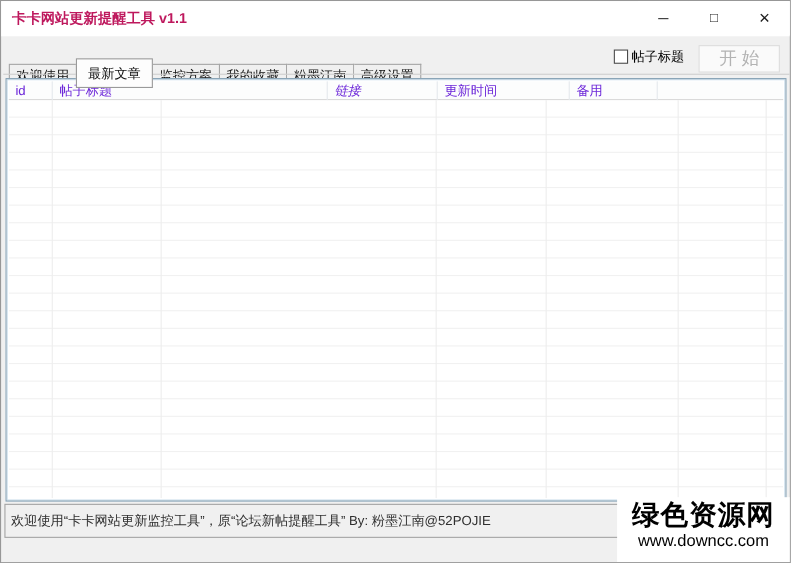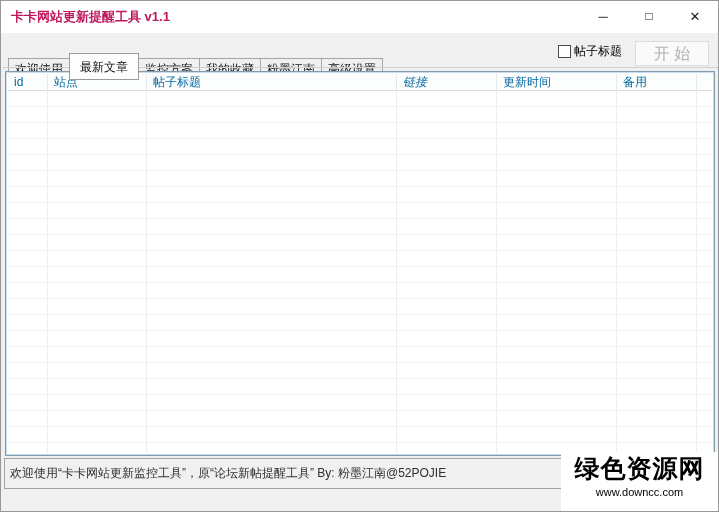--- a/index.html
+++ b/index.html
@@ -31,36 +31,36 @@
   .tab:first-child{border-left:1px solid #a5a5a5;}
   .tab.selected{height:27px;line-height:26px;padding:0 10px;background:#fdfdfd;
     border:1px solid #9a9a9a;position:relative;z-index:2;margin-left:-1px;}
   .tab-page-line{position:absolute;left:2px;top:66px;width:715px;height:0;
     border-top:1px solid #cfcfcf;}
   
   .listview{position:absolute;left:4px;top:70px;width:710px;height:385px;
     background:#ffffff;border:1px solid #7f9cb0;box-shadow:inset 0 0 0 1px #c8dcea;}
   .lv-header{position:absolute;left:2px;top:2px;right:2px;height:17px;display:flex;
     background:#fcfdfd;border-bottom:1px solid #dadada;}
-  .lv-header-cell{height:17px;line-height:16px;font-size:12px;color:#0369a1;
+  .lv-header-cell{height:17px;line-height:16px;font-size:12px;color:#6d28d9;
     padding-left:6px;border-right:1px solid #e4e9ed;overflow:hidden;white-space:nowrap;}
   .lv-header-filler{flex:1;border-right:none;}
   .lv-body{position:absolute;left:2px;top:19px;right:2px;bottom:2px;overflow:hidden;}
   .grid-row{width:100%;height:16px;border-bottom:1px solid #f1f1f1;}
   .grid-vline{position:absolute;top:0;bottom:0;width:1px;background:#ededed;}
   
   .statusbar{position:absolute;left:3px;top:457px;width:712px;height:31px;
     background:#f0f0f0;border:1px solid #a3a3a3;padding-left:24px;}
   .status-text{position:absolute;left:5px;top:0;height:29px;line-height:29px;
     font-size:12px;color:#2f2f2f;white-space:nowrap;}
   
   .watermark{position:absolute;right:0;bottom:0;width:157px;height:59px;background:#ffffff;
     z-index:5;text-align:center;padding-top:3px;margin-left:19px;}
   .watermark-title{font-size:25px;font-weight:700;letter-spacing:1px;line-height:27px;}
-  .watermark-url{font-size:11px;line-height:20px;}
+  .watermark-url{font-size:15px;line-height:20px;}
 </style>
 </head>
 <body>
 
 <div class="window">
 
   <div class="titlebar">
     <span class="title-text">卡卡网站更新提醒工具 v1.1</span>
     <div class="caption-btn btn-min">
       <span>─</span>
@@ -85,21 +85,20 @@
       <div class="tab">监控方案</div>
       <div class="tab">我的收藏</div>
       <div class="tab">粉墨江南</div>
       <div class="tab">高级设置</div>
     </div>
   <div class="tab-page-line"></div>
 
   <div class="listview">
     <div class="lv-header" id="lv-header">
         <div class="lv-header-cell" style="width: 40px;">id</div>
-        <div class="lv-header-cell" style="width: 99px;">站点</div>
         <div class="lv-header-cell" style="width: 250px;">帖子标题</div>
         <div class="lv-header-cell" style="width: 100px; font-style: italic;">链接</div>
         <div class="lv-header-cell" style="width: 120px;">更新时间</div>
         <div class="lv-header-cell" style="width: 80px; font-family: Liberation Serif, serif;">备用</div>
         <div class="lv-header-cell lv-header-filler"></div>
       </div>
     <div class="lv-body" id="lv-body">
         <div class="grid-row"></div>
         <div class="grid-row"></div>
         <div class="grid-row"></div>

